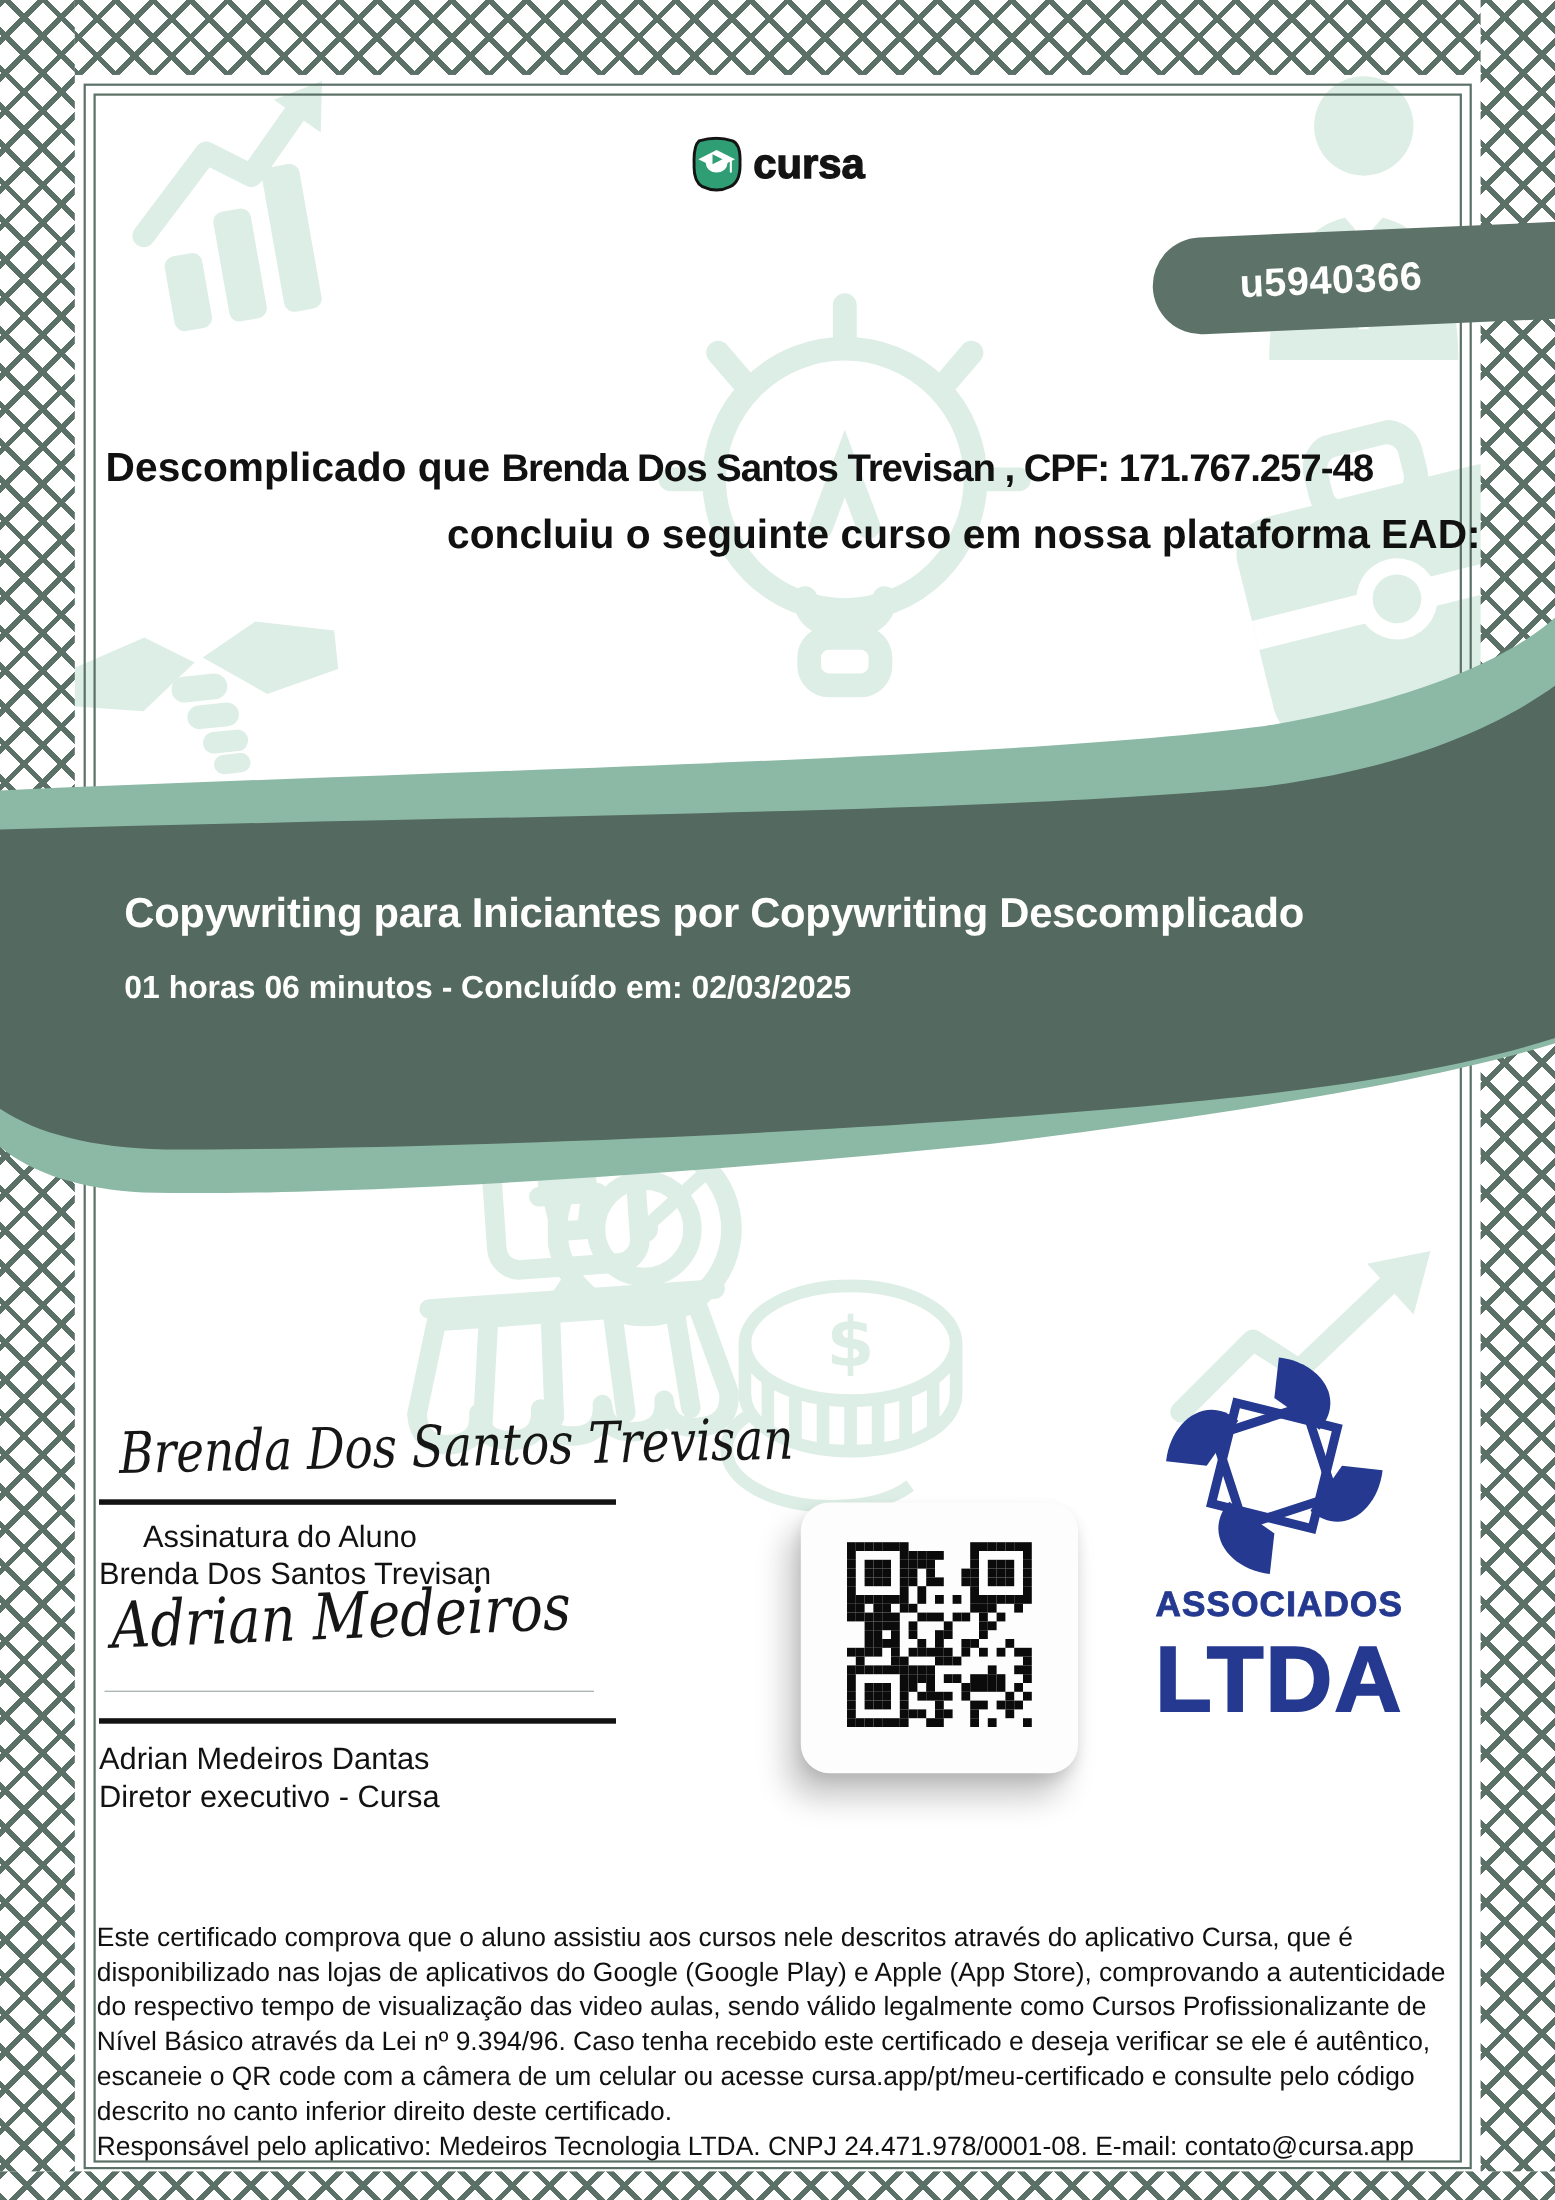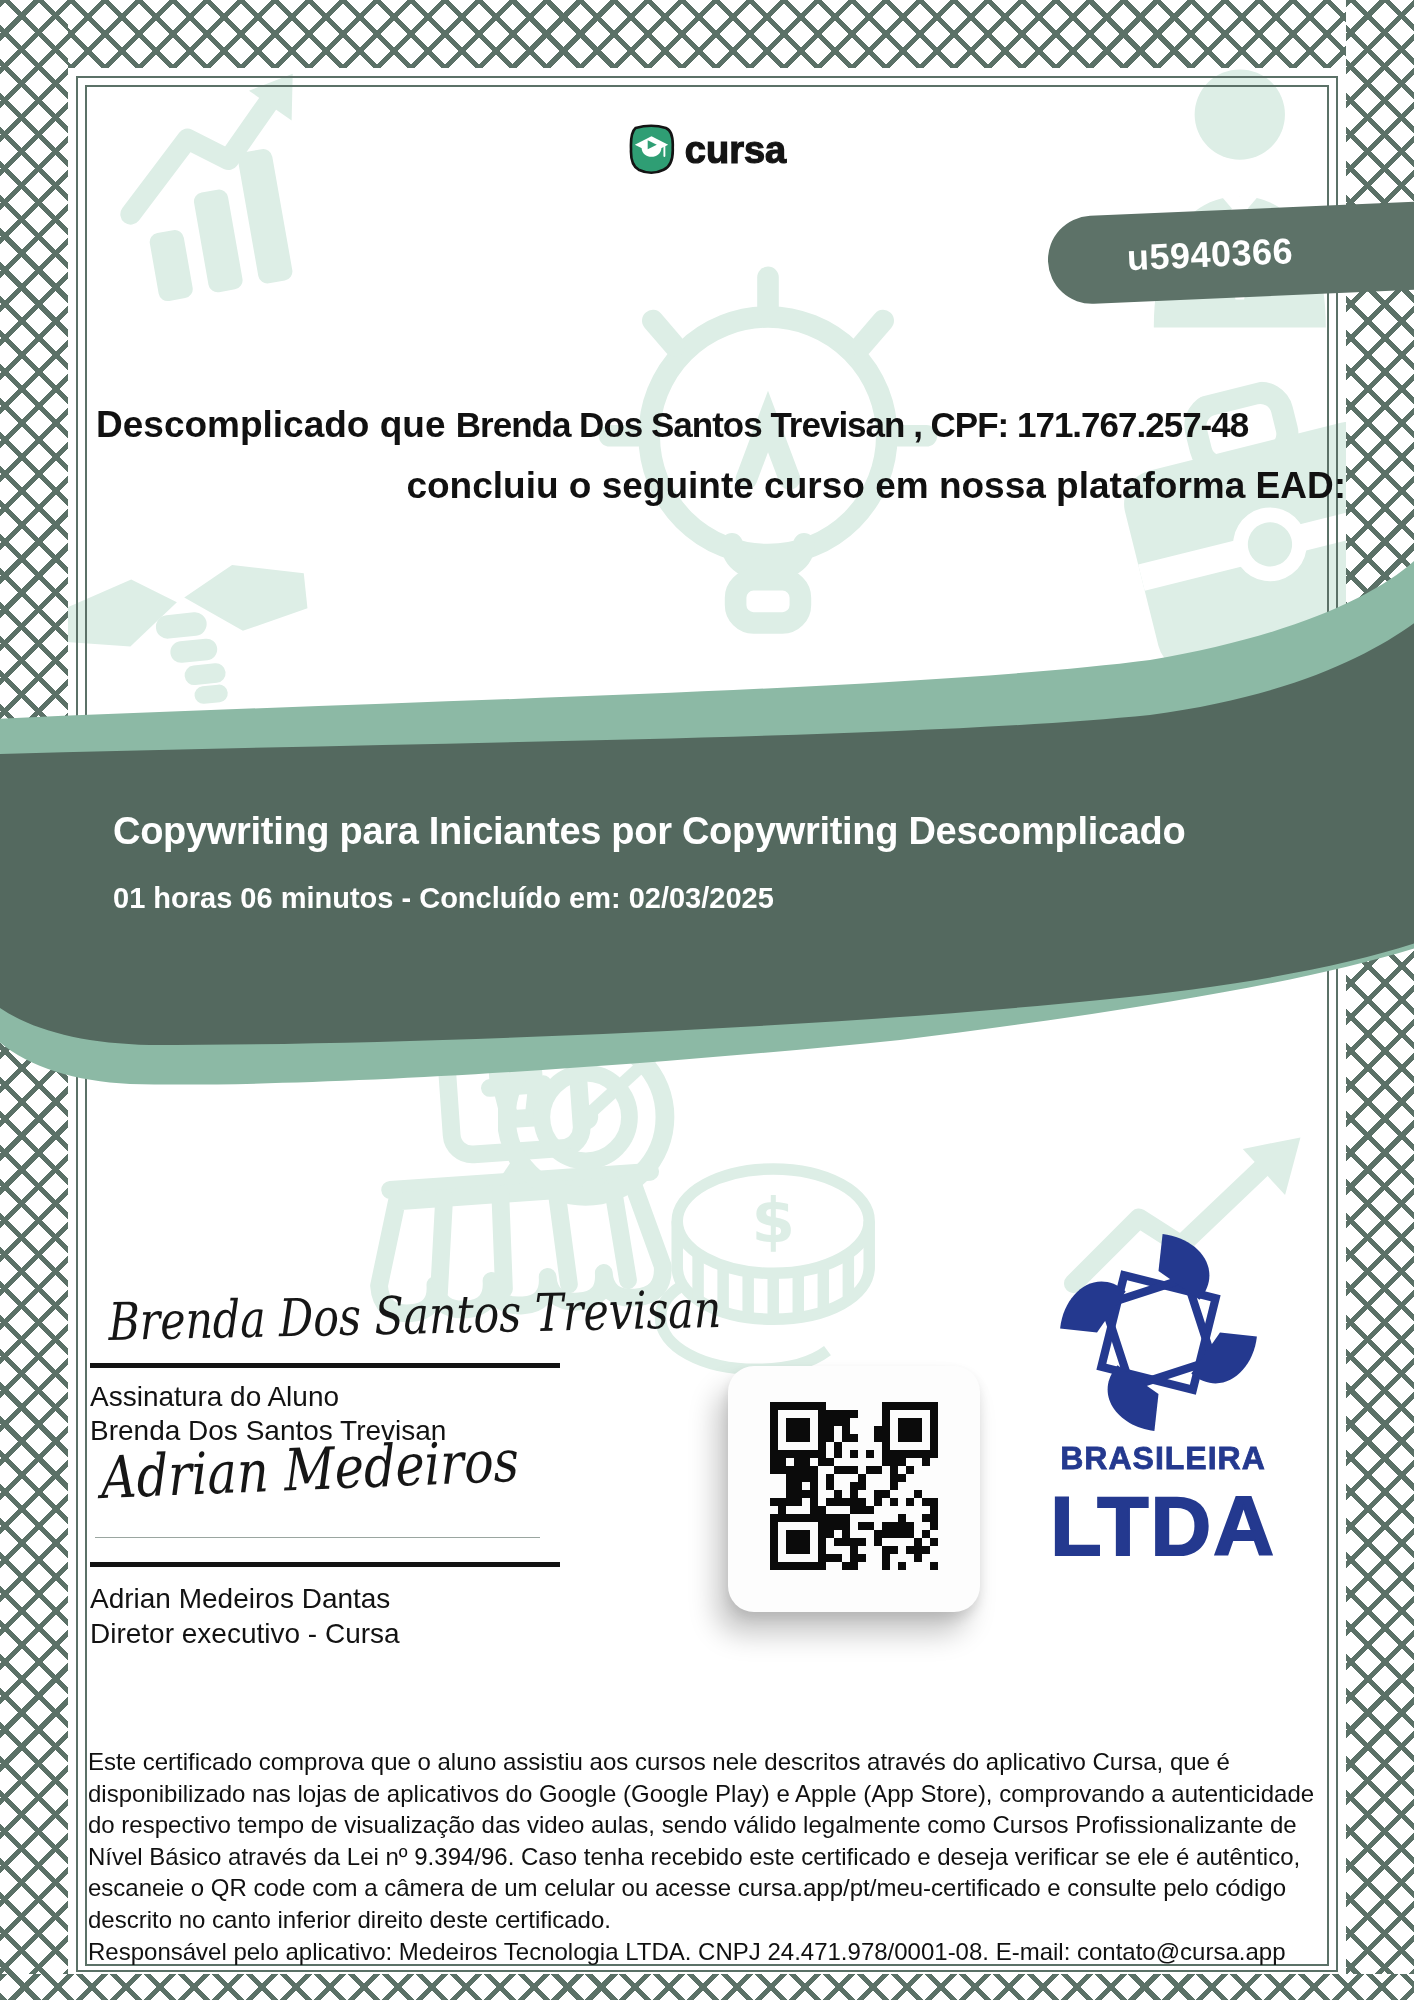--- a/index.html
+++ b/index.html
@@ -39,21 +39,21 @@
   .intro .l2{font-size:37px;font-weight:bold;margin-top:18px;text-align:right;}
   .course-title{left:113px;top:810px;color:#fff;font-size:38px;font-weight:bold;letter-spacing:-.3px;z-index:4;}
   .course-details{left:113px;top:882px;color:#fff;font-size:29px;font-weight:bold;z-index:4;}
   .script{font-family:"DejaVu Serif",serif;font-style:italic;color:#161616;white-space:nowrap;}
   .sig1-script{left:108px;top:1292px;font-size:52px;transform:scaleX(.82) rotate(-1deg);transform-origin:left top;}
   .sig2-script{left:100px;top:1444px;font-size:58px;transform:scaleX(.85) rotate(-2deg);transform-origin:left top;}
   .sigline{position:absolute;background:#131313;height:5px;width:470px;left:90px;z-index:4;}
   .sigline-1{top:1363px;} .sigline-2{top:1562px;}
   .sigline-thin{position:absolute;left:95px;top:1537px;width:445px;height:1px;background:#9aa6a0;z-index:4;}
   .sig-text{left:90px;font-size:28px;color:#121212;}
-  .sig1-label{top:1381px;} .sig1-name{top:1415px;}
+  .sig1-label{top:1381px;margin-left:40px;} .sig1-name{top:1415px;}
   .sig2-name{top:1583px;} .sig2-role{top:1618px;}
   .qr-card{left:728px;top:1366px;width:252px;height:246px;border-radius:26px;background:#fdfdfd;
     box-shadow:-12px 22px 28px rgba(0,0,0,.22),0 6px 12px rgba(0,0,0,.10);}
   #qr-code{position:absolute;left:42px;top:36px;width:168px;height:168px;}
   #qr-code>i{position:absolute;width:8px;height:8px;background:#0b0b0b;}
   .qr-caption{left:700px;top:1646px;width:310px;text-align:center;font-size:25px;font-weight:bold;
     color:#4d4d4d;line-height:33px;white-space:pre;}
   .abed-pinwheel{left:1056px;top:1230px;width:205px;height:205px;}
   .abed-pinwheel svg{width:100%;height:100%;}
   .abed-label{left:1023px;top:1440px;width:280px;text-align:center;font-size:32px;font-weight:bold;
@@ -446,21 +446,21 @@
           <rect x="29" y="29" width="42" height="42" transform="rotate(-18 50 50)"></rect>
         </g>
         <g fill="#24398f">
           <path d="M52 2 C70 4 82 20 70 34 L50 20 Z"></path>
           <path d="M52 2 C70 4 82 20 70 34 L50 20 Z" transform="rotate(90 50 50)"></path>
           <path d="M52 2 C70 4 82 20 70 34 L50 20 Z" transform="rotate(180 50 50)"></path>
           <path d="M52 2 C70 4 82 20 70 34 L50 20 Z" transform="rotate(270 50 50)"></path>
         </g>
       </svg>
   </div>
-  <div class="z4 abed-label">BRASILEIRA</div>
+  <div class="z4 abed-label">ASSOCIADOS</div>
   <div class="z4 abed-acronym">LTDA</div>
 
   <div class="z4 footer-text">Este certificado comprova que o aluno assistiu aos cursos nele descritos através do aplicativo Cursa, que é
 disponibilizado nas lojas de aplicativos do Google (Google Play) e Apple (App Store), comprovando a autenticidade
 do respectivo tempo de visualização das video aulas, sendo válido legalmente como Cursos Profissionalizante de
 Nível Básico através da Lei nº 9.394/96. Caso tenha recebido este certificado e deseja verificar se ele é autêntico,
 escaneie o QR code com a câmera de um celular ou acesse cursa.app/pt/meu-certificado e consulte pelo código
 descrito no canto inferior direito deste certificado.
 Responsável pelo aplicativo: Medeiros Tecnologia LTDA. CNPJ 24.471.978/0001-08. E-mail: contato@cursa.app</div>
 

